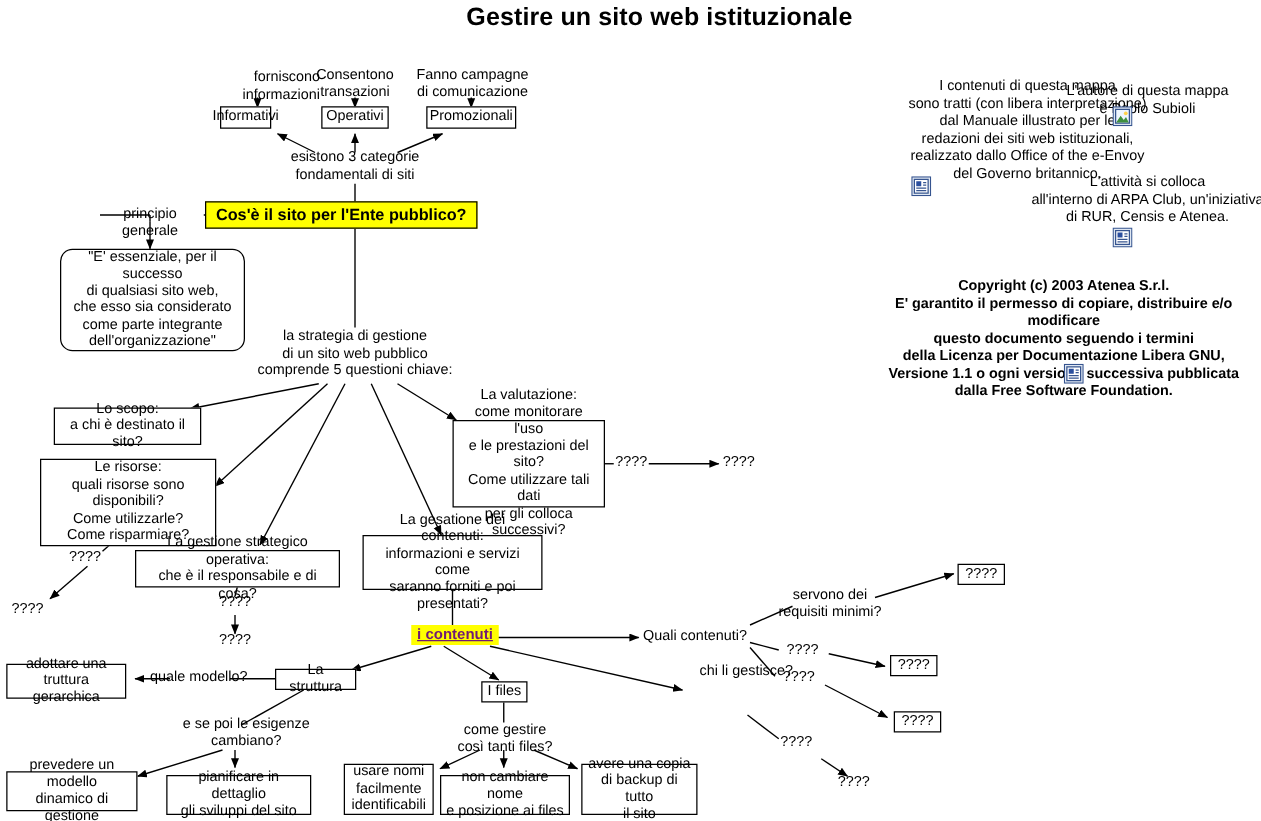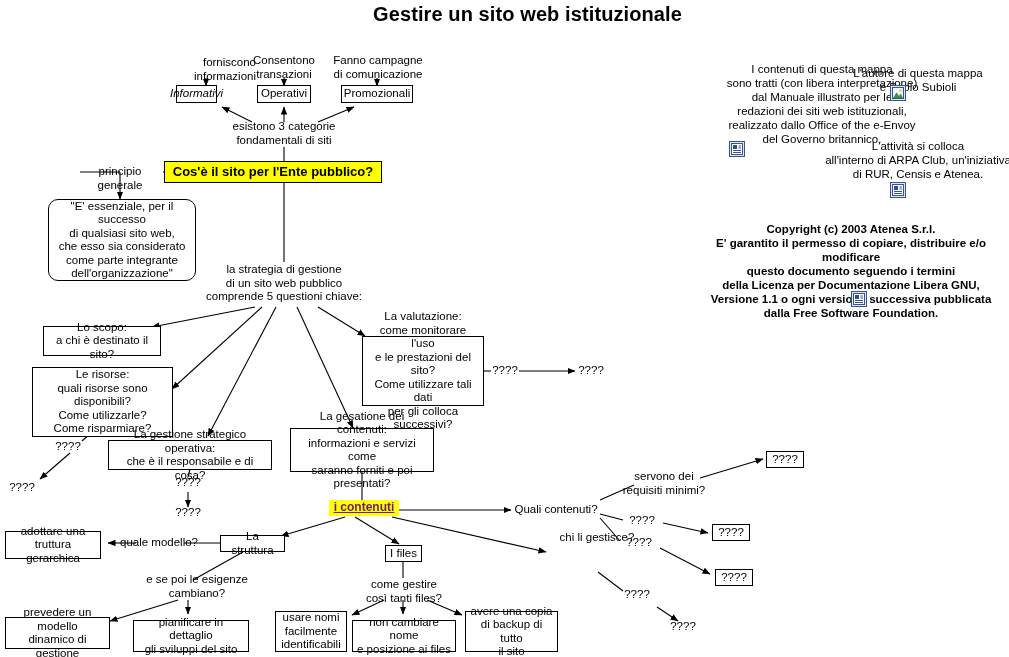--- a/index.html
+++ b/index.html
@@ -112,21 +112,21 @@
 
   <div class="title" style="left:0;top:3px;width:1009px;">Gestire un sito web istituzionale</div>
 
   <div class="lbl nobg" style="left:156px;top:56px;width:100px;text-align:right;">forniscono
 informazioni</div>
   <div class="lbl nobg" style="left:236px;top:54px;width:96px;">Consentono
 transazioni</div>
   <div class="lbl nobg" style="left:326px;top:54px;width:104px;">Fanno campagne
 di comunicazione</div>
 
-  <div class="node" style="left:176px;top:85px;width:41px;height:18px;font-style:italic;">Informativi</div>
+  <div class="node" style="left:176px;top:85px;width:41px;height:18px;">Informativi</div>
   <div class="node" style="left:257px;top:85px;width:54px;height:18px;">Operativi</div>
   <div class="node" style="left:341px;top:85px;width:72px;height:18px;">Promozionali</div>
 
   <div class="lbl nobg" style="left:204px;top:120px;width:160px;">esistono 3 categorie
 fondamentali di siti</div>
 
   <div class="lbl nobg" style="left:76px;top:165px;width:88px;">principio generale</div>
   <div class="node yellow" style="left:164px;top:161px;width:218px;height:22px;">Cos'è il sito per l'Ente pubblico?</div>
 
   <div class="node round" style="left:48px;top:199px;width:148px;height:82px;white-space:pre-line;">"E' essenziale, per il successo

